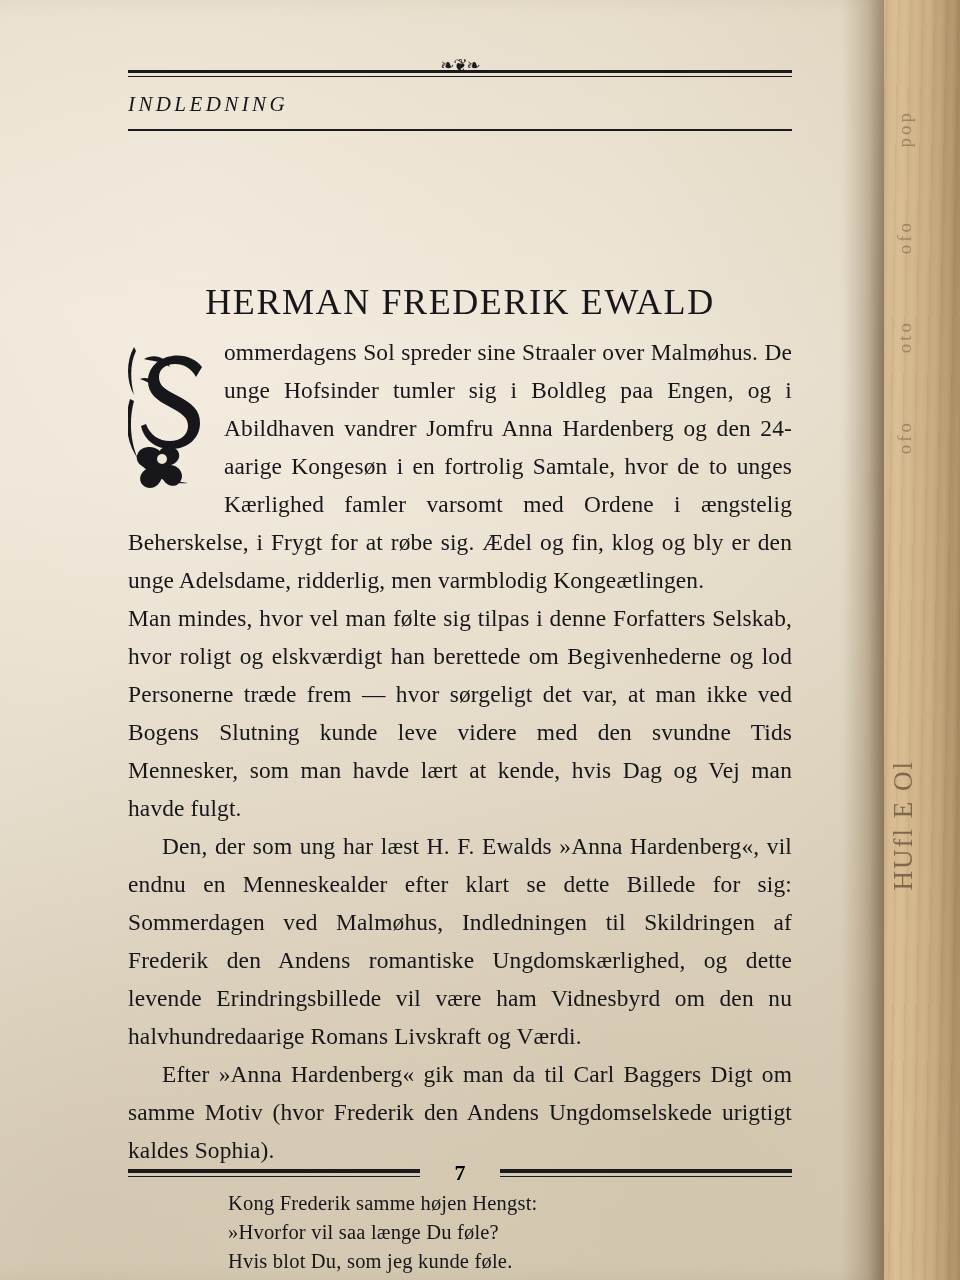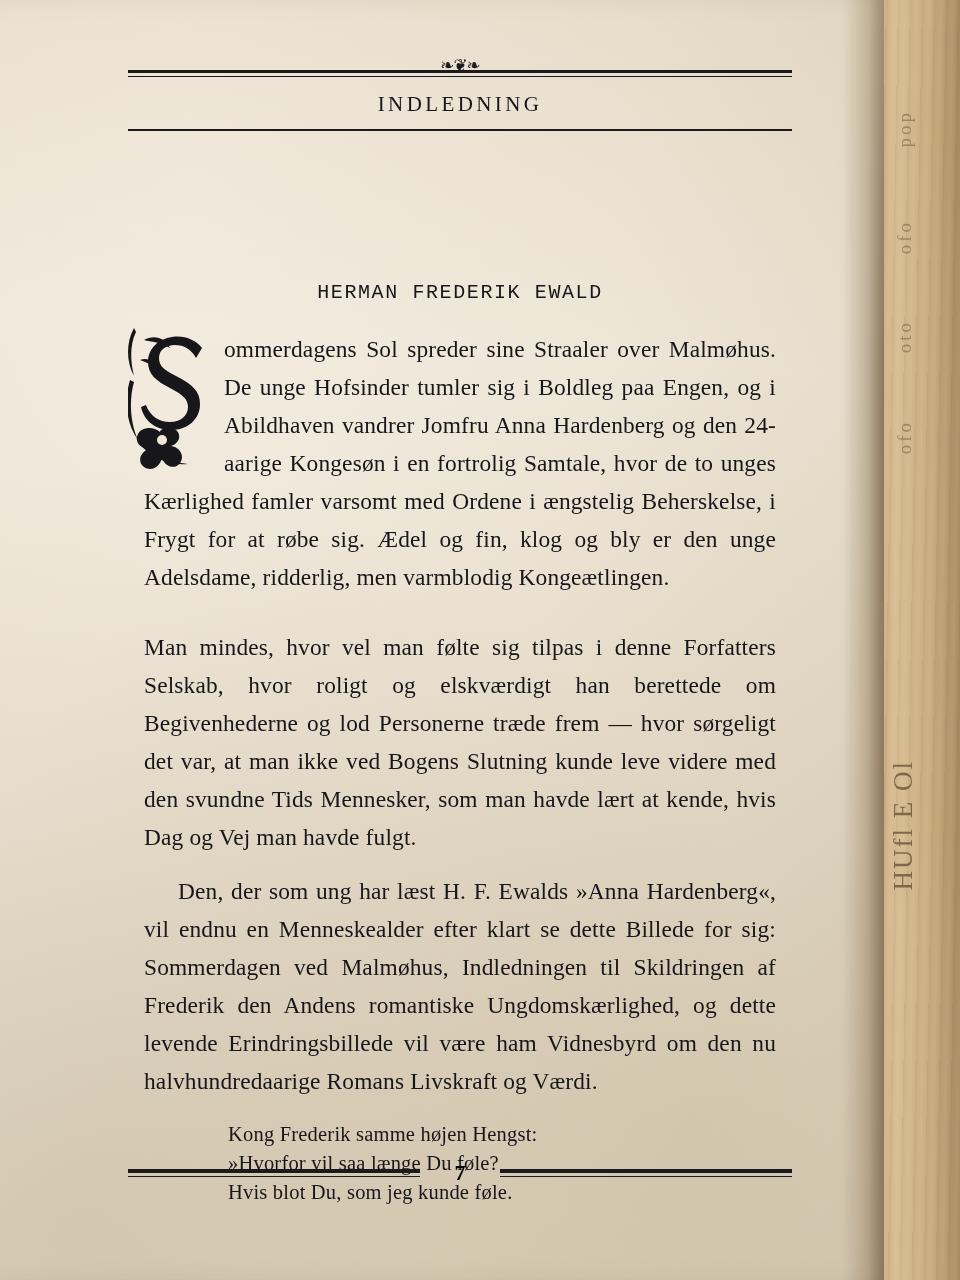--- a/index.html
+++ b/index.html
@@ -128,46 +128,46 @@
     position: absolute;
     left: 50%;
     top: -13px;
     transform: translateX(-50%);
     font-size: 17px;
     line-height: 1;
     color: #1b1a1d;
     letter-spacing: -1px;
   }
   .running-head {
-    text-align: center;
     font-size: 21px;
     letter-spacing: 3.4px;
     margin: 14px 0 12px;
     font-family: "Liberation Serif", serif;
+    font-style: italic;
   }
   .rule-single {
     height: 2px;
     background: #1b1a1d;
   }
 
   
   .chapter-title {
     text-align: center;
-    font-size: 20px;
+    font-size: 36px;
     letter-spacing: 1.6px;
     margin-top: 150px;
     margin-bottom: 10px;
-    font-family: Liberation Mono, monospace;
+    font-family: Liberation Serif, serif;
     white-space: nowrap;
   }
 
   
   .body-text { font-size: 23.4px; line-height: 38px; }
   p.para {
-    margin: 16px;
+    margin: 0;
     text-align: justify;
     text-justify: inter-word;
     letter-spacing: .15px;
   }
   p.para + p.para { text-indent: 34px; }
 
   
   .dropcap-wrap { position: relative; }
   .dropcap {
     float: left;
@@ -269,20 +269,21 @@
 
               <path d="M78 28 c-6-8-18-13-30-11 c-14 2-24 12-24 25 c0 12 8 19 22 26 c13 7 18 11 18 19 c0 9-8 15-18 15 c-11 0-20-6-24-17 l-5 2 c3 14 15 23 30 23 c17 0 29-11 29-26 c0-13-8-20-24-28 c-12-6-17-10-17-18 c0-8 7-13 16-13 c9 0 16 4 21 13 z"></path>
             </g>
           </svg>
         </div>
         <p class="para">ommerdagens Sol spreder sine Straaler over Malmøhus. De unge Hofsinder tumler sig i Boldleg paa Engen, og i Abildhaven vandrer Jomfru Anna Hardenberg og den 24-aarige Kongesøn i en fortrolig Samtale, hvor de to unges Kærlighed famler varsomt med Ordene i ængstelig Beherskelse, i Frygt for at røbe sig. Ædel og fin, klog og bly er den unge Adelsdame, ridderlig, men varmblodig Kongeætlingen.</p>
       </div>
 
       <p class="para">Man mindes, hvor vel man følte sig tilpas i denne Forfatters Selskab, hvor roligt og elskværdigt han berettede om Begivenhederne og lod Personerne træde frem — hvor sørgeligt det var, at man ikke ved Bogens Slutning kunde leve videre med den svundne Tids Mennesker, som man havde lært at kende, hvis Dag og Vej man havde fulgt.</p>
       <p class="para">Den, der som ung har læst H. F. Ewalds »Anna Hardenberg«, vil endnu en Menneskealder efter klart se dette Billede for sig: Sommerdagen ved Malmøhus, Indledningen til Skildringen af Frederik den Andens romantiske Ungdomskærlighed, og dette levende Erindringsbillede vil være ham Vidnesbyrd om den nu halvhundredaarige Romans Livskraft og Værdi.</p>
+      <p class="para">Efter »Anna Hardenberg« gik man da til Carl Baggers Digt om samme Motiv (hvor Frederik den Andens Ungdomselskede urigtigt kaldes Sophia).</p>
 
       <div class="verse">
         <div>Kong Frederik samme højen Hengst:</div>
         <div>»Hvorfor vil saa længe Du føle?</div>
         <div>Hvis blot Du, som jeg kunde føle.</div>
 
       </div>
 
     </div>
   </div>

